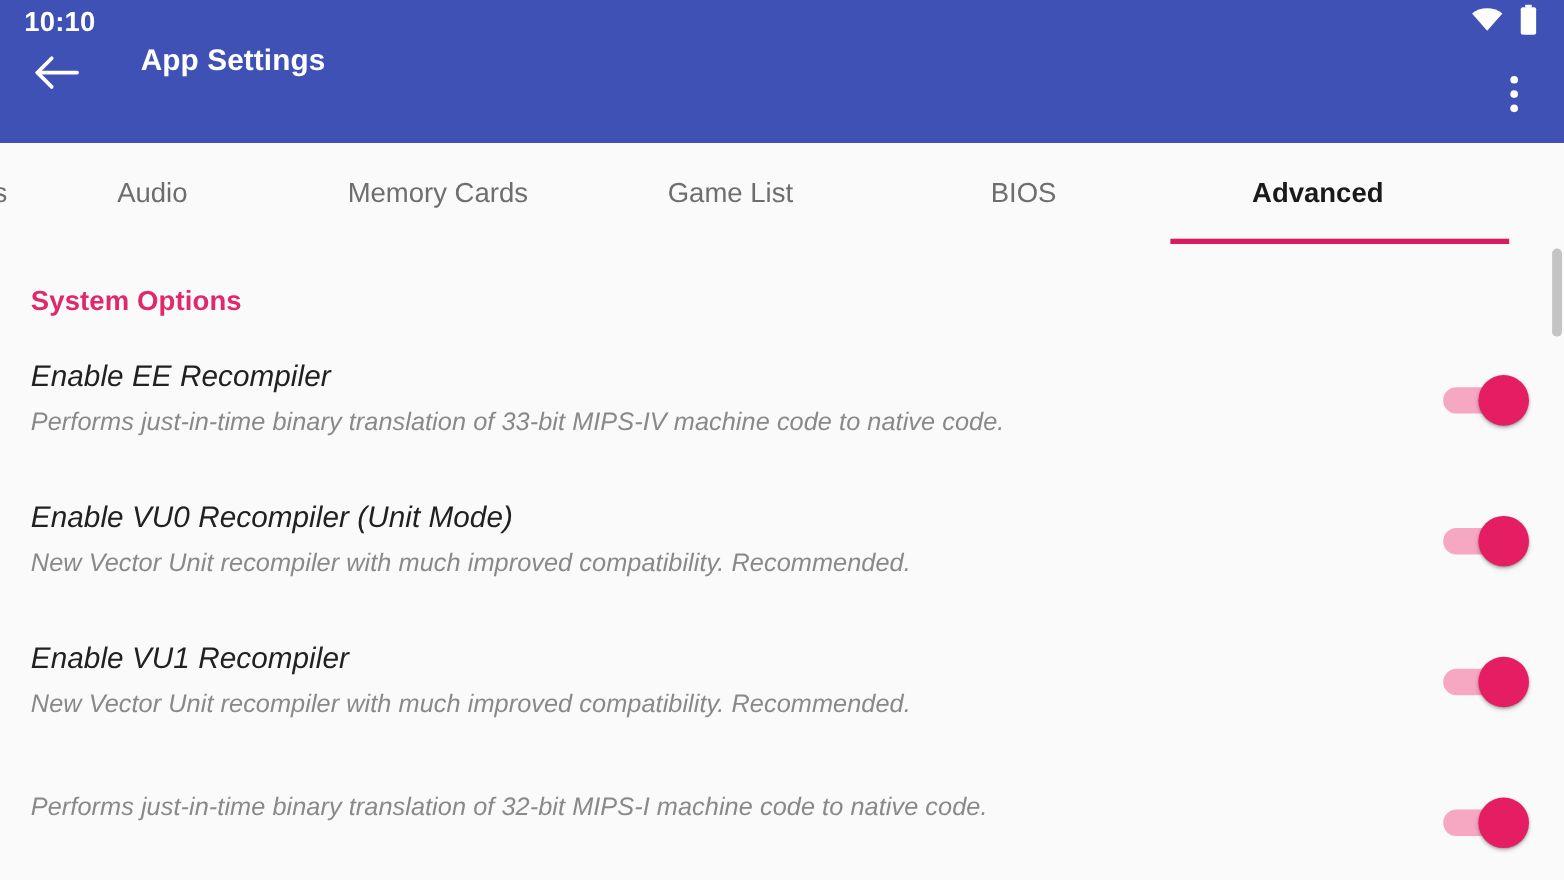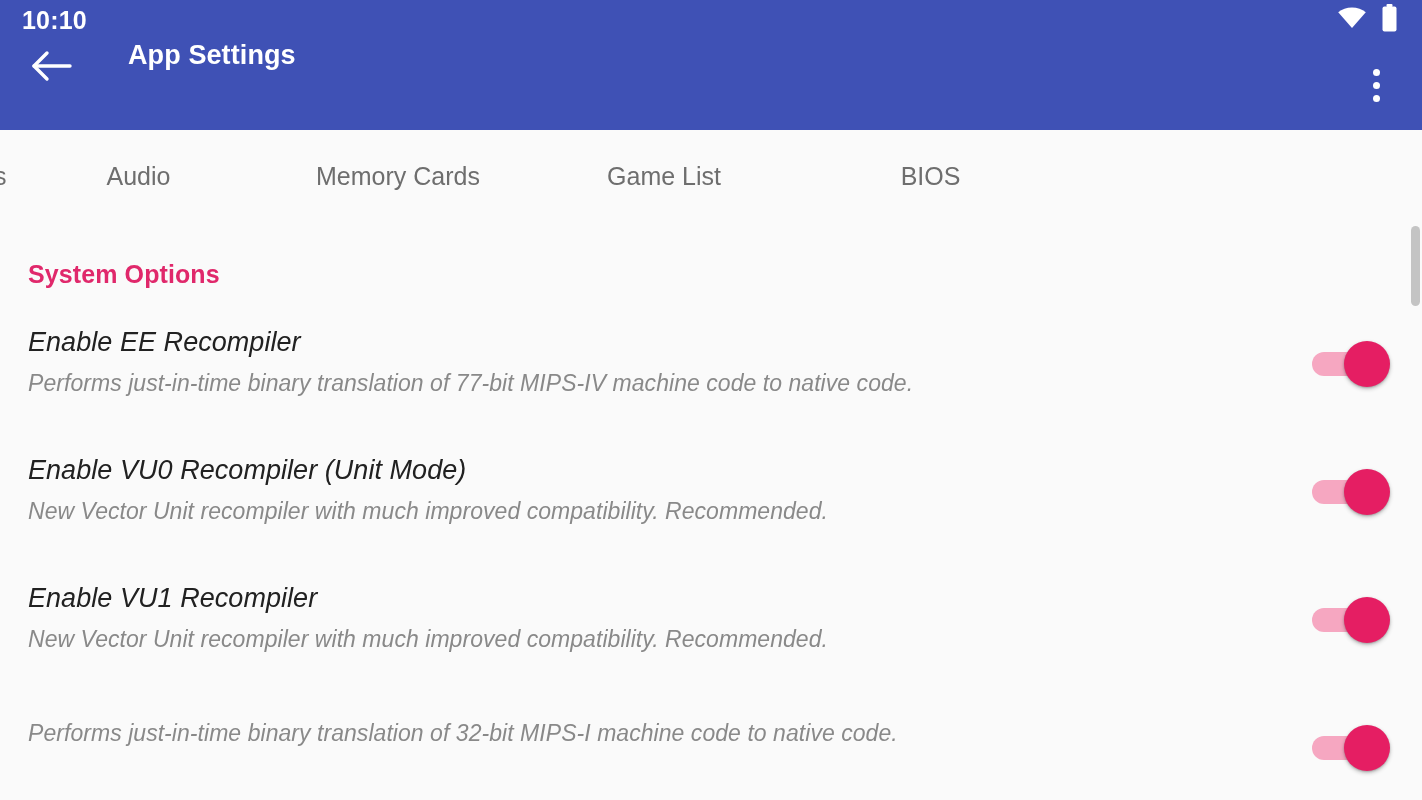--- a/index.html
+++ b/index.html
@@ -158,32 +158,33 @@
       <span></span>
     </div>
   </div>
 
   <div class="tab-bar">
     <div class="tab partial">s</div>
     <div class="tab w-audio">Audio</div>
     <div class="tab w-memory">Memory Cards</div>
     <div class="tab w-game">Game List</div>
     <div class="tab w-bios">BIOS</div>
+    <div class="tab w-adv active">Advanced</div>
   </div>
 
   <div class="content">
 
     <div class="section-header">System Options</div>
 
     <div class="pref-list">
 
       <div class="pref-row">
         <div class="pref-text">
           <div class="pref-title">Enable EE Recompiler</div>
-          <div class="pref-summary">Performs just-in-time binary translation of 77-bit MIPS-IV machine code to native code.</div>
+          <div class="pref-summary">Performs just-in-time binary translation of 33-bit MIPS-IV machine code to native code.</div>
         </div>
         <div class="switch">
           <div class="track"></div>
           <div class="thumb"></div>
         </div>
       </div>
 
       <div class="pref-row">
         <div class="pref-text">
           <div class="pref-title">Enable VU0 Recompiler (Unit Mode)</div>

